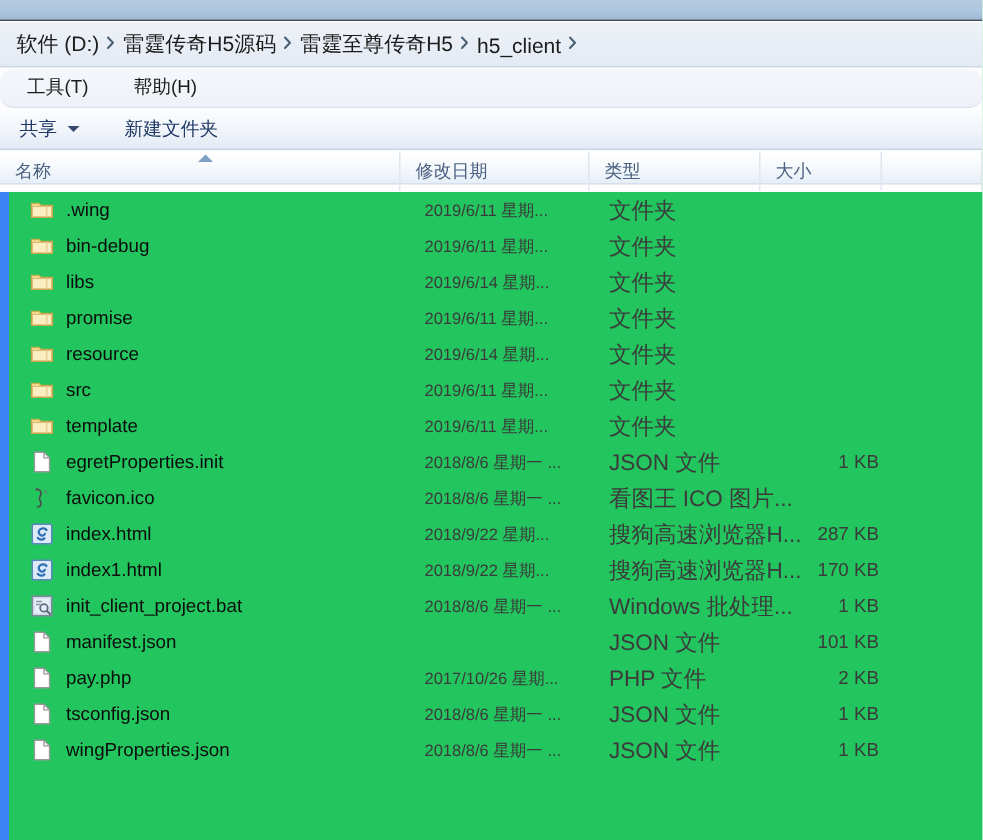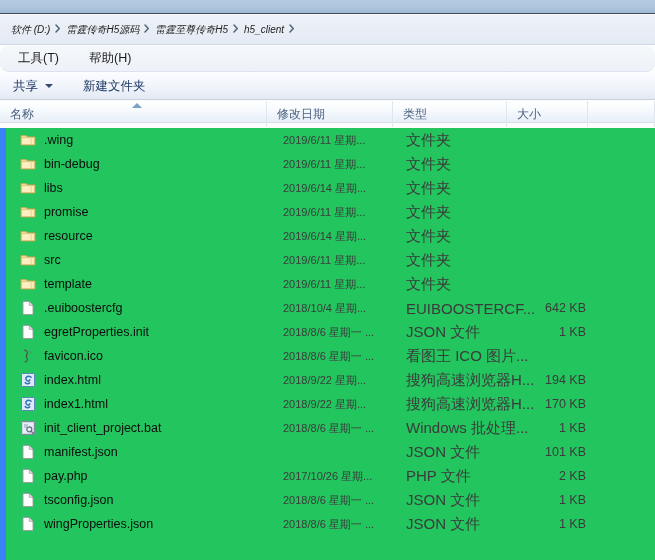--- a/index.html
+++ b/index.html
@@ -25,25 +25,24 @@
 
   
   .address-bar {
     position: absolute; left: 0; top: 15px; width: 655px; height: 30px;
     background: linear-gradient(to bottom, #eef2f8 0%, #e9eef6 48%, #e4eaf4 100%);
     display: flex; align-items: center;
     padding-left: 10px;
     border-bottom: 1px solid #cfd9e6;
   }
   .crumb {
-    font-size: 10px; color: #1c1c1c;
+    font-size: 14px; color: #1c1c1c;
     padding: 2px 1px;
     white-space: nowrap;
     cursor: default;
-    font-style: italic;
   }
   .crumb-sep {
     display: inline-block;
     width: 14px; text-align: center;
     color: #5a6b7d; font-size: 9px;
     transform: translateY(-1px);
   }
   .crumb-sep svg { display:block; margin: 0 auto; }
 
   
@@ -324,34 +323,20 @@
           <div class="cell-size"></div>
         </div>
         <div class="row">
           <div class="cell-name">
             <span class="icon">
               <svg width="16" height="16" viewBox="0 0 16 16">
                 <path d="M3 1.5h6.3L13 5.2v9.3H3z" fill="#ffffff" stroke="#9a9a9a" stroke-width="0.9"></path>
                 <path d="M9.3 1.5v3.7H13" fill="none" stroke="#9a9a9a" stroke-width="0.9"></path>
               </svg>
             </span>
-            <span class="label">.euiboostercfg</span>
-          </div>
-          <div class="cell-date">2018/10/4 星期...</div>
-          <div class="cell-type">EUIBOOSTERCF...</div>
-          <div class="cell-size">642 KB</div>
-        </div>
-        <div class="row">
-          <div class="cell-name">
-            <span class="icon">
-              <svg width="16" height="16" viewBox="0 0 16 16">
-                <path d="M3 1.5h6.3L13 5.2v9.3H3z" fill="#ffffff" stroke="#9a9a9a" stroke-width="0.9"></path>
-                <path d="M9.3 1.5v3.7H13" fill="none" stroke="#9a9a9a" stroke-width="0.9"></path>
-              </svg>
-            </span>
             <span class="label">egretProperties.init</span>
           </div>
           <div class="cell-date">2018/8/6 星期一 ...</div>
           <div class="cell-type">JSON 文件</div>
           <div class="cell-size">1 KB</div>
         </div>
         <div class="row">
           <div class="cell-name">
             <span class="icon">
               <svg width="16" height="16" viewBox="0 0 16 16">
@@ -371,21 +356,21 @@
               <svg width="16" height="16" viewBox="0 0 16 16">
                 <rect x="1.5" y="1.5" width="13" height="13" rx="1.2" fill="#dceaf8" stroke="#5a88bb" stroke-width="1"></rect>
                 <path d="M11 5.3c-1-1.3-3.2-1.5-4.4-0.3-1.3 1.3-0.8 3.3 0.7 3.9 1.1 0.4 2.2-0.1 2.6-1" fill="none" stroke="#2f6fb5" stroke-width="1.5" stroke-linecap="round"></path>
                 <path d="M5.2 10.6c1 1.3 3.2 1.5 4.4 0.3" fill="none" stroke="#2f6fb5" stroke-width="1.5" stroke-linecap="round"></path>
               </svg>
             </span>
             <span class="label">index.html</span>
           </div>
           <div class="cell-date">2018/9/22 星期...</div>
           <div class="cell-type">搜狗高速浏览器H...</div>
-          <div class="cell-size">194 KB</div>
+          <div class="cell-size">287 KB</div>
         </div>
         <div class="row">
           <div class="cell-name">
             <span class="icon">
               <svg width="16" height="16" viewBox="0 0 16 16">
                 <rect x="1.5" y="1.5" width="13" height="13" rx="1.2" fill="#dceaf8" stroke="#5a88bb" stroke-width="1"></rect>
                 <path d="M11 5.3c-1-1.3-3.2-1.5-4.4-0.3-1.3 1.3-0.8 3.3 0.7 3.9 1.1 0.4 2.2-0.1 2.6-1" fill="none" stroke="#2f6fb5" stroke-width="1.5" stroke-linecap="round"></path>
                 <path d="M5.2 10.6c1 1.3 3.2 1.5 4.4 0.3" fill="none" stroke="#2f6fb5" stroke-width="1.5" stroke-linecap="round"></path>
               </svg>
             </span>

